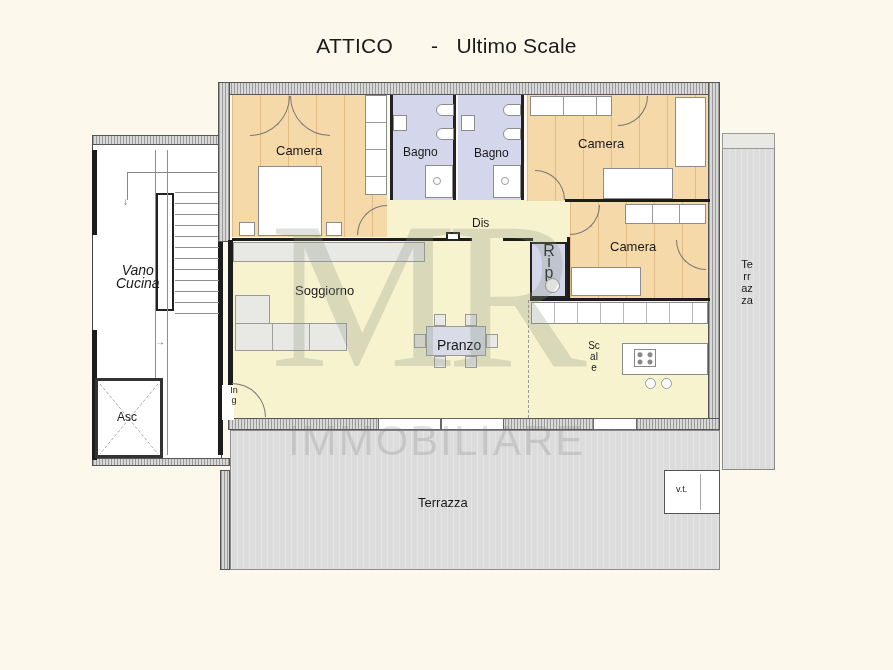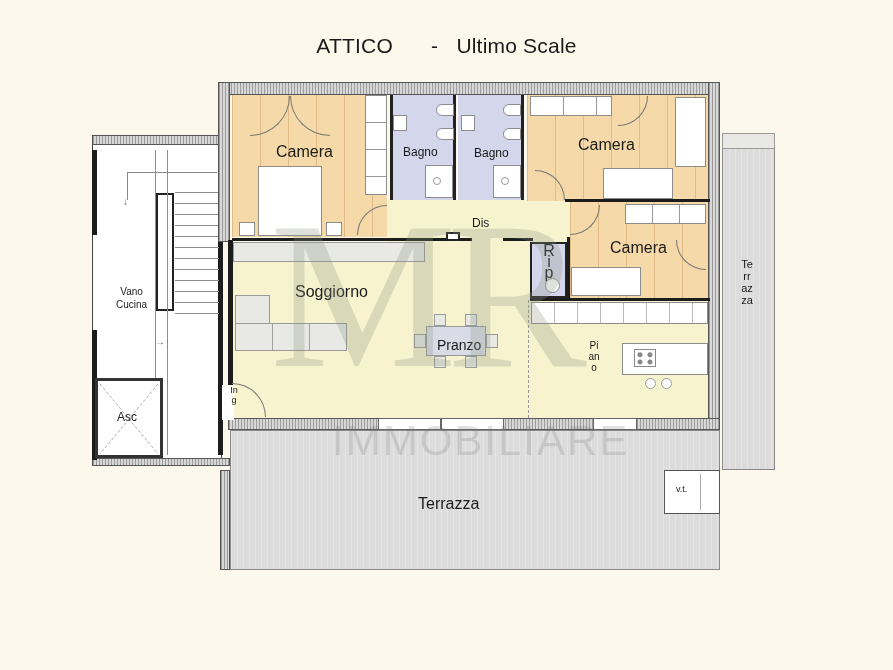--- a/index.html
+++ b/index.html
@@ -11,21 +11,21 @@
   .hatch { background: repeating-linear-gradient(90deg,#9a9a9a 0 1px,#d8d8d8 1px 3px); border:1px solid #555; }
   .terrazza { background:#dcdcdc; border:1px solid #8a8a8a;
     background-image: repeating-linear-gradient(90deg, rgba(255,255,255,0.25) 0 1px, transparent 1px 6px); }
   .wood { background:#f5d9a8;
     background-image: repeating-linear-gradient(90deg, rgba(200,150,90,0.45) 0 1px, transparent 1px 28px); }
   .bath { background:#d4d6ec; }
   .living { background:#f7f3cf; }
   .white { background:#ffffff; }
   .furn { background:#ffffff; border:1px solid #8c8c8c; }
   .furn-grey { background:#e8e8e4; border:1px solid #9a9a9a; }
-  .label { font-size:16px; white-space:nowrap; }
+  .label { font-size:13px; white-space:nowrap; }
   .label-sm { font-size:10px; white-space:nowrap; }
   .vert { font-size:11px; line-height:14px; text-align:center; width:12px; word-break:break-all; }
   .door { border:1px solid #777; border-radius:0 100% 0 0; border-left:none; border-bottom:none; }
   .stairline { background:#8e8e8e; }
   .watermark { color:rgba(140,150,130,0.28); font-family:"Liberation Serif", serif; }
   .watermark2 { color:rgba(120,120,120,0.22); font-family:"Liberation Sans", sans-serif; letter-spacing:2px; }
   .circle { border-radius:50%; border:1px solid #999; background:#fff; }
 </style>
 </head>
 <body>
@@ -58,21 +58,21 @@
 
   <div class="abs" style="left:175px;top:192px;width:44px;height:122px;
        background: repeating-linear-gradient(180deg,#8e8e8e 0 1px, transparent 1px 11px);"></div>
   <div class="abs" style="left:156px;top:193px;width:18px;height:118px;border:2px solid #222;background:#fff;"></div>
   <div class="abs stairline" style="left:155px;top:150px;width:1px;height:305px;"></div>
   <div class="abs stairline" style="left:167px;top:150px;width:1px;height:305px;"></div>
   <div class="abs" style="left:127px;top:172px;width:90px;height:28px;border-top:1px solid #888;border-left:1px solid #888;"></div>
   <div class="abs" style="left:123px;top:196px;font-size:10px;color:#666;">↓</div>
   <div class="abs" style="left:155px;top:336px;font-size:10px;color:#666;">→</div>
 
-  <div class="abs label-sm" style="left:116px;top:285px;text-align:center;line-height:13px;font-size:10px;">
+  <div class="abs label-sm" style="left:116px;top:264px;text-align:center;line-height:13px;font-size:14px;font-style:italic;">
     <div>Vano</div>
     <div>Cucina</div>
   </div>
 
   <div class="abs" style="left:95px;top:378px;width:68px;height:80px;border:3px solid #333;background:#fff;"></div>
   <svg class="abs" style="left:100px;top:384px;" width="58" height="70">
     <line x1="0" y1="0" x2="58" y2="70" stroke="#aaa" stroke-width="1" stroke-dasharray="3,2"></line>
     <line x1="58" y1="0" x2="0" y2="70" stroke="#aaa" stroke-width="1" stroke-dasharray="3,2"></line>
   </svg>
   <div class="abs label" style="left:117px;top:410px;font-size:12px;">Asc</div>
@@ -162,29 +162,29 @@
        background: repeating-linear-gradient(90deg,#fff 0 22px,#bbb 22px 23px);"></div>
   <div class="abs furn" style="left:622px;top:343px;width:86px;height:32px;"></div>
   <div class="abs" style="left:634px;top:349px;width:22px;height:18px;border:1px solid #888;
        background: radial-gradient(circle at 25% 30%, #888 2px, transparent 3px), radial-gradient(circle at 75% 30%, #888 2px, transparent 3px),
                    radial-gradient(circle at 25% 75%, #888 2px, transparent 3px), radial-gradient(circle at 75% 75%, #888 2px, transparent 3px);"></div>
   <div class="abs circle" style="left:645px;top:378px;width:11px;height:11px;"></div>
   <div class="abs circle" style="left:661px;top:378px;width:11px;height:11px;"></div>
 
   <div class="abs label" style="left:295px;top:283px;">Soggiorno</div>
   <div class="abs label-sm" style="left:437px;top:337px;font-size:14px;">Pranzo</div>
-  <div class="abs vert" style="left:588px;top:340px;font-size:10px;line-height:11px;">Piano</div>
+  <div class="abs vert" style="left:588px;top:340px;font-size:10px;line-height:11px;">Scale</div>
 
   <div class="abs white" style="left:222px;top:385px;width:12px;height:35px;"></div>
   <div class="abs door" style="left:232px;top:383px;width:34px;height:34px;"></div>
   <div class="abs vert" style="left:228px;top:385px;font-size:9px;line-height:10px;">Ing</div>
 
   <div class="abs white" style="left:378px;top:418px;width:63px;height:12px;border:1px solid #666;"></div>
   <div class="abs white" style="left:441px;top:418px;width:63px;height:12px;border:1px solid #666;"></div>
   <div class="abs white" style="left:593px;top:418px;width:44px;height:12px;border:1px solid #666;"></div>
 
   <div class="abs label" style="left:418px;top:495px;">Terrazza</div>
   <div class="abs vert" style="left:741px;top:258px;font-size:11px;line-height:12px;">Terrazza</div>
   <div class="abs label-sm" style="left:676px;top:484px;font-size:9px;">v.t.</div>
 
   <div class="abs watermark" style="left:270px;top:190px;font-size:210px;line-height:210px;letter-spacing:-10px;">MR</div>
-  <div class="abs watermark2" style="left:288px;top:418px;font-size:42px;line-height:46px;margin-left:44px;">IMMOBILIARE</div>
+  <div class="abs watermark2" style="left:288px;top:418px;font-size:42px;line-height:46px;">IMMOBILIARE</div>
 </div>
 
 </body></html>

